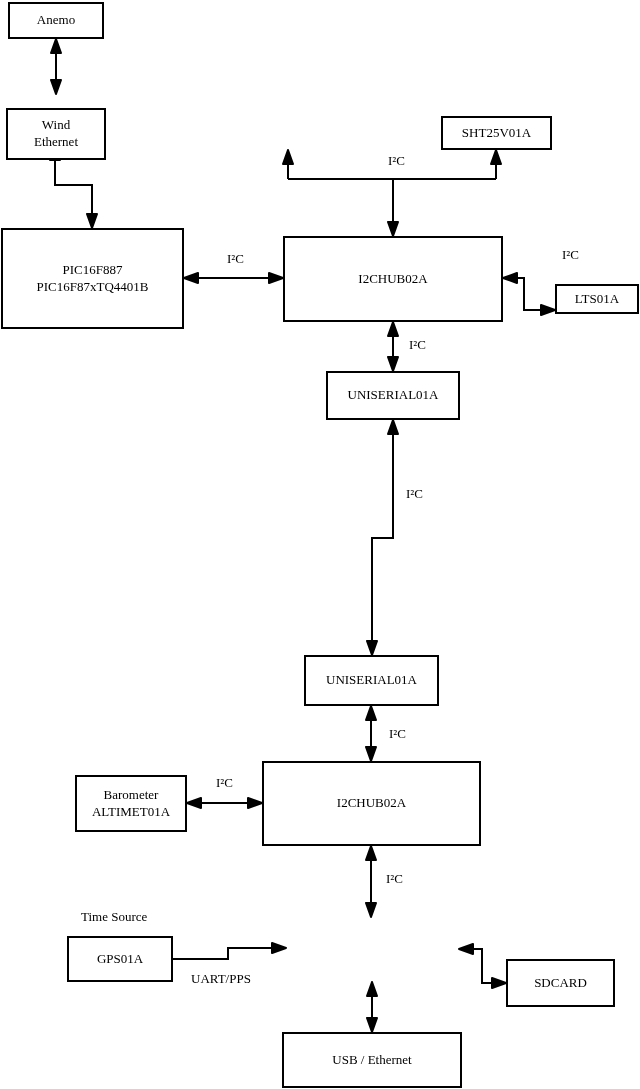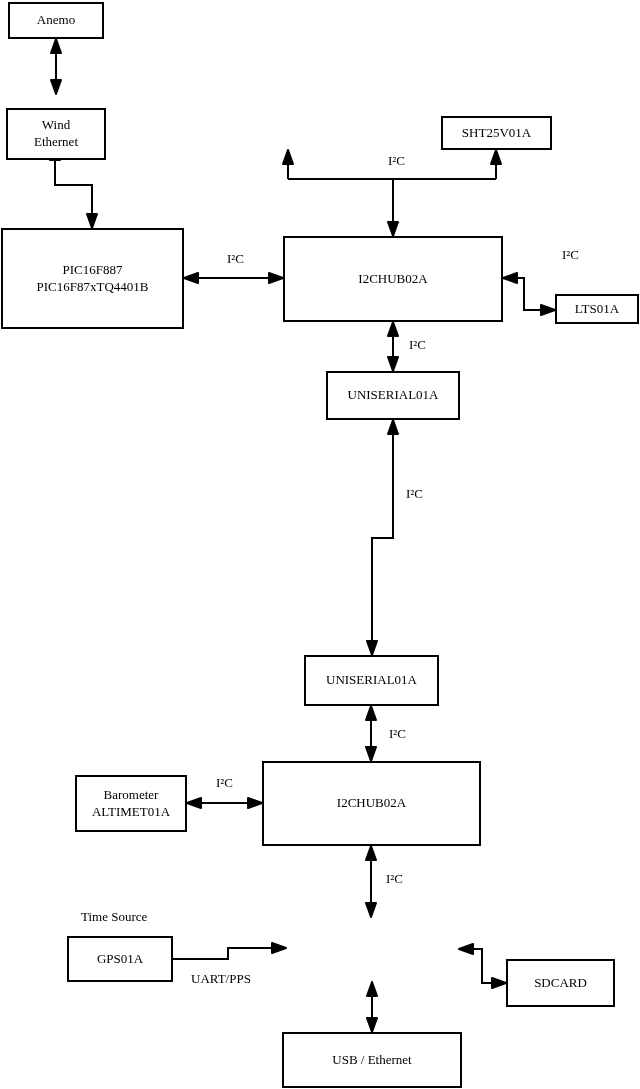--- a/index.html
+++ b/index.html
@@ -87,21 +87,21 @@
 
 
   <div class="node" style="left:441px; top:116px; width:111px; height:34px;">
     <span>SHT25V01A</span>
   </div>
 
   <div class="node" style="left:283px; top:236px; width:220px; height:86px;">
     <span>I2CHUB02A</span>
   </div>
 
-  <div class="node" style="left:555px; top:294px; width:84px; height:30px;">
+  <div class="node" style="left:555px; top:284px; width:84px; height:30px;">
     <span>LTS01A</span>
   </div>
 
   <div class="node" style="left:326px; top:371px; width:134px; height:49px;">
     <span>UNISERIAL01A</span>
   </div>
 
   <div class="node" style="left:304px; top:655px; width:135px; height:51px;">
     <span>UNISERIAL01A</span>
   </div>

